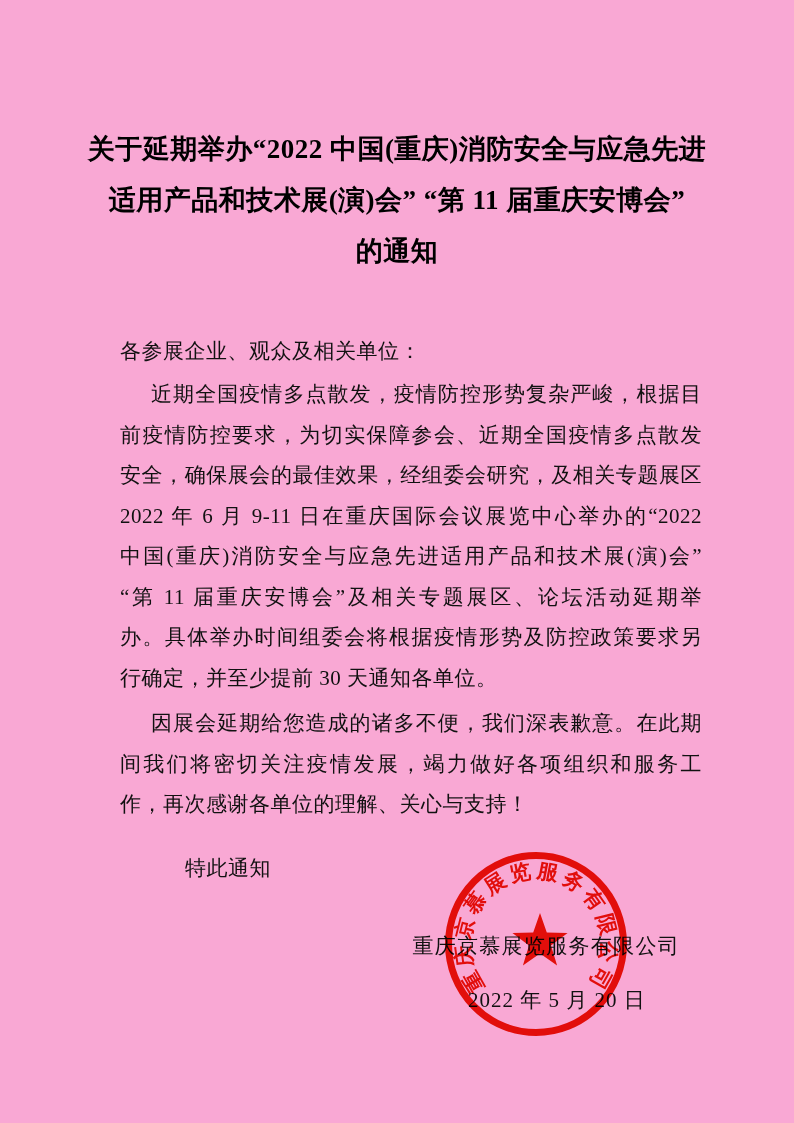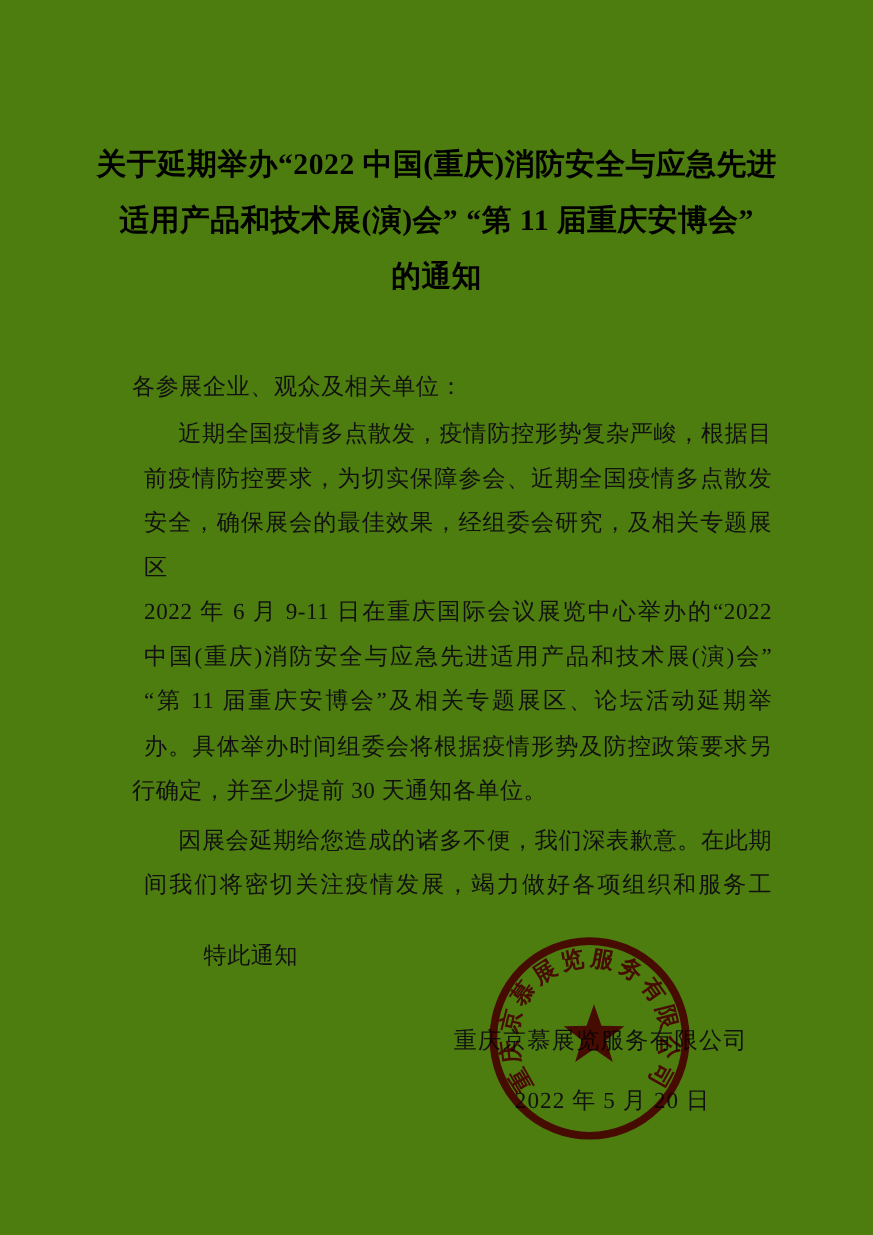--- a/index.html
+++ b/index.html
@@ -4,21 +4,21 @@
 <style>
   html, body {
     margin: 0;
     padding: 0;
     background: #ffffff;
   }
   .page {
     position: relative;
     width: 794px;
     height: 1123px;
-    background: #4d7c0f;
+    background: #f9a8d4;
     overflow: hidden;
     font-family: "Liberation Serif", serif;
     color: #111111;
   }
   
   .title-block {
     position: absolute;
     top: 124px;
     left: 0;
     right: 0;
@@ -38,21 +38,20 @@
     font-size: 21px;
     line-height: 40.45px;
     letter-spacing: 0.5px;
   }
   .line {
     text-align: justify;
     text-align-last: left;
   }
   .just {
     text-align-last: justify;
-    margin-left: 11px;
   }
   .indent {
     text-indent: 31px;
   }
   .gap-s { margin-top: 3px; }
   .gap-m { margin-top: 5px; }
   .closing-line {
     margin-top: 24px;
     padding-left: 65px;
     text-align: left;
@@ -112,20 +111,21 @@
     <div class="line just">前疫情防控要求，为切实保障参会、近期全国疫情多点散发</div>
     <div class="line just">安全，确保展会的最佳效果，经组委会研究，及相关专题展区</div>
     <div class="line just">2022 年 6 月 9-11 日在重庆国际会议展览中心举办的“2022</div>
     <div class="line just">中国(重庆)消防安全与应急先进适用产品和技术展(演)会”</div>
     <div class="line just">“第 11 届重庆安博会”及相关专题展区、论坛活动延期举</div>
     <div class="line just">办。具体举办时间组委会将根据疫情形势及防控政策要求另</div>
     <div class="line">行确定，并至少提前 30 天通知各单位。</div>
 
     <div class="line just indent gap-m">因展会延期给您造成的诸多不便，我们深表歉意。在此期</div>
     <div class="line just">间我们将密切关注疫情发展，竭力做好各项组织和服务工</div>
+    <div class="line">作，再次感谢各单位的理解、关心与支持！</div>
 
     <div class="line closing-line">特此通知</div>
   </main>
 
   <div class="signature-line">重庆京慕展览服务有限公司</div>
   <div class="date-line">2022 年 5 月 20 日</div>
 
   <svg class="stamp" viewBox="0 0 194 194" xmlns="http://www.w3.org/2000/svg">
     <ellipse cx="96" cy="97" rx="87.5" ry="88.5" fill="none" stroke="#e8150d" stroke-width="7"></ellipse>
     <polygon fill="#e8150d" points="100,66 106.8,85.6 127.6,86 111,98.6 117.1,118.5 100,106.6 82.9,118.5 89,98.6 72.4,86 93.2,85.6"></polygon>

